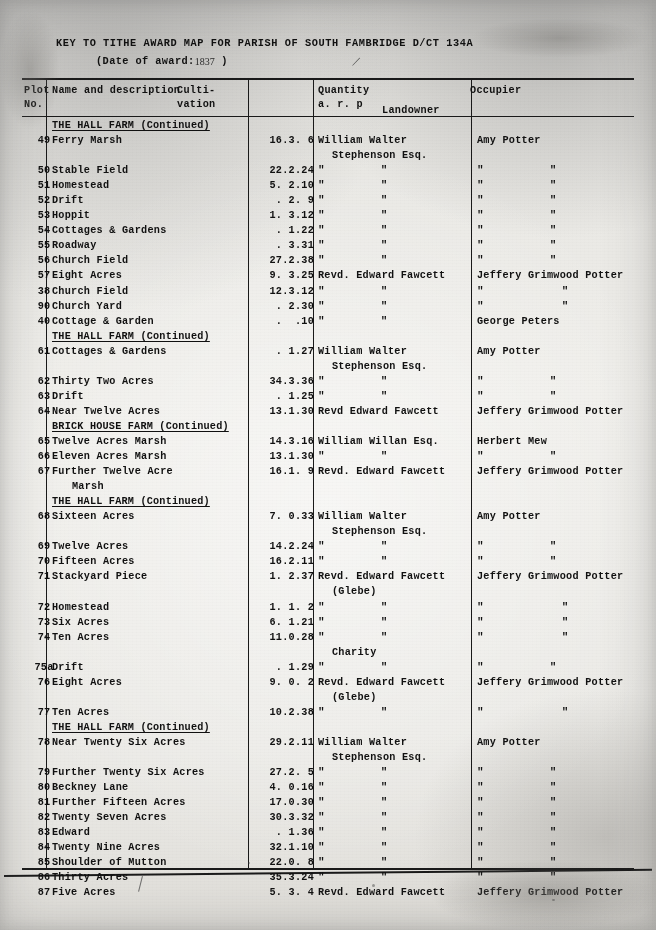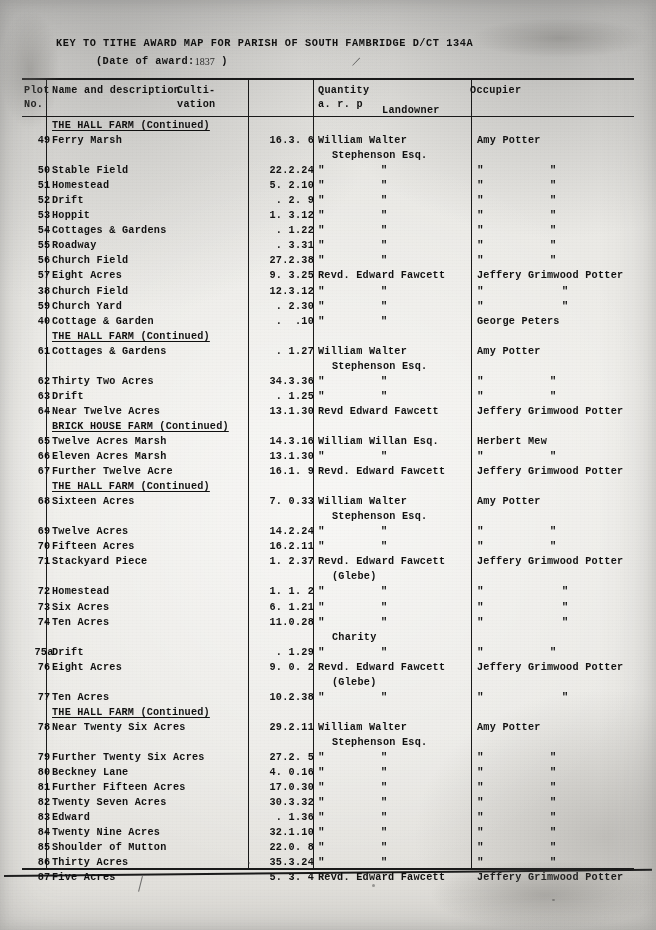--- a/index.html
+++ b/index.html
@@ -285,21 +285,21 @@
           <div class="cell c-occ">Jeffery Grimwood Potter</div>
         </div>
         <div class="row">
           <div class="cell c-plot">38</div>
           <div class="cell c-name">Church Field</div>
           <div class="cell c-qty">12.3.12</div>
           <div class="cell c-owner"><span class="ditto-pair "><span class="ditto">"</span><span class="ditto d2">"</span></span></div>
           <div class="cell c-occ"><span class="ditto-pair ditto-occ-wide"><span class="ditto">"</span><span class="ditto d2">"</span></span></div>
         </div>
         <div class="row">
-          <div class="cell c-plot">59</div>
+          <div class="cell c-plot">90</div>
           <div class="cell c-name">Church Yard</div>
           <div class="cell c-qty">. 2.30</div>
           <div class="cell c-owner"><span class="ditto-pair "><span class="ditto">"</span><span class="ditto d2">"</span></span></div>
           <div class="cell c-occ"><span class="ditto-pair ditto-occ-wide"><span class="ditto">"</span><span class="ditto d2">"</span></span></div>
         </div>
         <div class="row">
           <div class="cell c-plot">40</div>
           <div class="cell c-name">Cottage &amp; Garden</div>
           <div class="cell c-qty">.  .10</div>
           <div class="cell c-owner"><span class="ditto-pair "><span class="ditto">"</span><span class="ditto d2">"</span></span></div>
@@ -355,20 +355,23 @@
           <div class="cell c-qty">13.1.30</div>
           <div class="cell c-owner"><span class="ditto-pair "><span class="ditto">"</span><span class="ditto d2">"</span></span></div>
           <div class="cell c-occ"><span class="ditto-pair ditto-occ"><span class="ditto">"</span><span class="ditto d2">"</span></span></div>
         </div>
         <div class="row">
           <div class="cell c-plot">67</div>
           <div class="cell c-name">Further Twelve Acre</div>
           <div class="cell c-qty">16.1. 9</div>
           <div class="cell c-owner">Revd. Edward Fawcett</div>
           <div class="cell c-occ">Jeffery Grimwood Potter</div>
+        </div>
+        <div class="row">
+          <div class="cell c-name indent2">Marsh</div>
         </div>
         <div class="row">
           <div class="cell c-name farm-head">THE HALL FARM (Continued)</div>
         </div>
         <div class="row">
           <div class="cell c-plot">68</div>
           <div class="cell c-name">Sixteen Acres</div>
           <div class="cell c-qty">7. 0.33</div>
           <div class="cell c-owner">William Walter</div>
           <div class="cell c-occ">Amy Potter</div>

